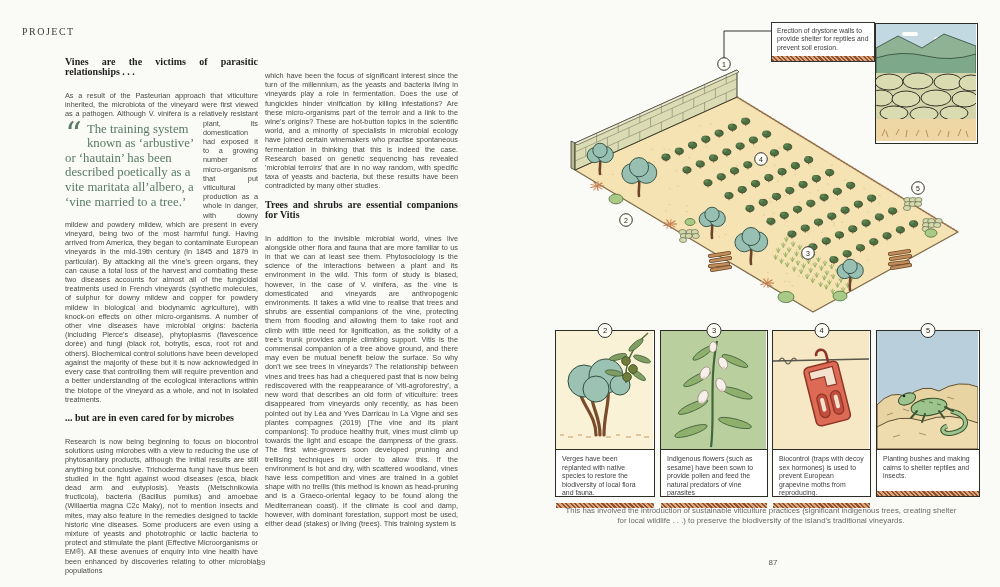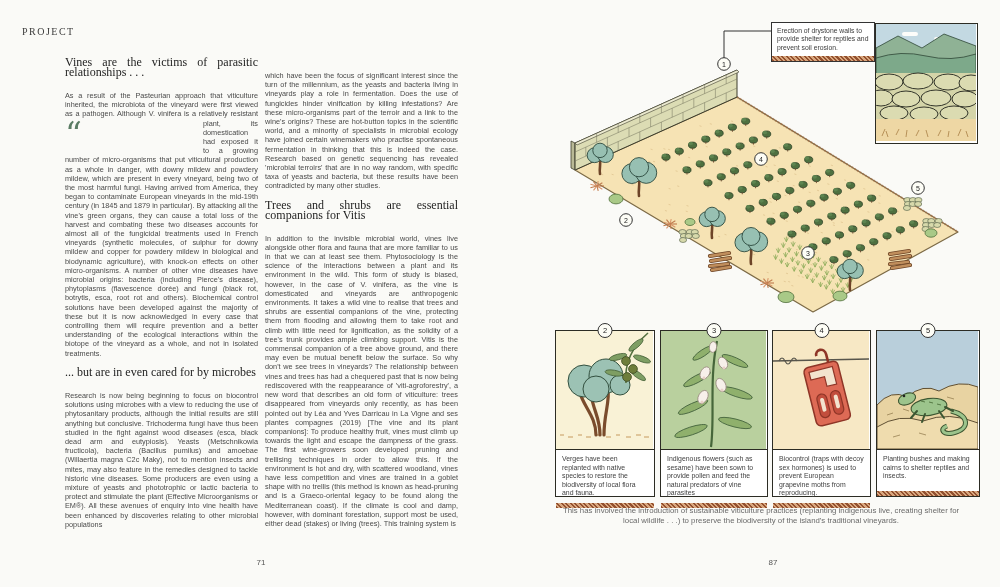--- a/index.html
+++ b/index.html
@@ -2,21 +2,21 @@
 <html><head>
 <meta charset="utf-8">
 <style>
   html,body{margin:0;padding:0;}
   body{width:1000px;height:587px;background:#fafaf7;position:relative;overflow:hidden;
        font-family:"Liberation Sans",sans-serif;}
   .abs{position:absolute;}
   
   .eyebrow{font:10px "Liberation Serif",serif;letter-spacing:1.5px;color:#3c3c3c;}
   .col{width:193px;font-size:7.3px;line-height:9.2px;color:#4a4a4a;text-align:justify;}
-  .head{font-family:"Liberation Serif",serif;font-weight:normal;font-size:12px;line-height:10px;color:#1e1e1e;margin:0 0 2px 0;}
+  .head{font-family:"Liberation Serif",serif;font-weight:bold;font-size:10px;line-height:10px;color:#1e1e1e;margin:0 0 2px 0;}
   .para{margin:14px 0 9px 0;}
   .pullquote{float:left;width:130px;padding:3px 8px 5px 0;color:#5a7c64;
              font-family:"Liberation Serif",serif;font-size:12.8px;line-height:14.6px;text-align:left;}
   .qmark{float:left;font-size:33px;line-height:22px;margin:2px 5px 0 0;color:#5a7c64;font-family:"DejaVu Serif",serif;}
   .pagenum{font-size:8px;color:#555;text-align:center;}
   
   .panel{border:1.5px solid #2c2c24;background:#fff;display:flex;flex-direction:column;box-sizing:border-box;height:167px;}
   .panel-art{height:118px;flex:none;border-bottom:1px solid #2c2c24;overflow:hidden;}
   .panel-cap{flex:1;padding:5px 6px;font-size:6.9px;line-height:8.6px;color:#3f3f3f;text-align:left;}
   .hatch{height:5px;flex:none;background:repeating-linear-gradient(45deg,#93502f 0 1.6px,#d9a87f 1.6px 3.2px);}
@@ -30,33 +30,33 @@
   svg{display:block;}
 </style>
 </head>
 <body>
 
 <div class="abs eyebrow" style="left:22px;top:26px;">PROJECT</div>
 
 <div class="abs col" style="left:65px;top:57px;">
   <div class="head">Vines are the victims of parasitic relationships . . .</div>
   <p class="para"><span>As a result of the Pasteurian approach that viticulture inherited, the microbiota of the vineyard were first viewed as a pathogen. Although V. vinifera is a</span>
-    <span class="pullquote"><span class="qmark">“</span></span>
+    <span class="pullquote"><span class="qmark">“</span><span>The training system known as ‘arbustive’ or ‘hautain’ has been described poetically as a vite maritata all’albero, a ‘vine married to a tree.’</span></span>
     <span>relatively resistant plant, its domestication had exposed it to a growing number of micro-organisms that put viticultural production as a whole in danger, with downy mildew and powdery mildew, which are present in every vineyard, being two of the most harmful fungi. Having arrived from America, they began to contaminate European vineyards in the mid-19th century (in 1845 and 1879 in particular). By attacking all the vine's green organs, they can cause a total loss of the harvest and combating these two diseases accounts for almost all of the fungicidal treatments used in French vineyards (synthetic molecules, of sulphur for downy mildew and copper for powdery mildew in biological and biodynamic agriculture), with knock-on effects on other micro-organisms. A number of other vine diseases have microbial origins: bacteria (including Pierce's disease), phytoplasms (flavescence dorée) and fungi (black rot, botrytis, esca, root rot and others). Biochemical control solutions have been developed against the majority of these but it is now acknowledged in every case that controlling them will require prevention and a better understanding of the ecological interactions within the biotope of the vineyard as a whole, and not in isolated treatments.</span></p>
   <div class="head">... but are in even cared for by microbes</div>
   <p class="para">Research is now being beginning to focus on biocontrol solutions using microbes with a view to reducing the use of phytosanitary products, although the initial results are still anything but conclusive. Trichoderma fungi have thus been studied in the fight against wood diseases (esca, black dead arm and eutypiosis). Yeasts (Metschnikowia fructicola), bacteria (Bacillus pumilus) and amoebae (Willaertia magna C2c Maky), not to mention insects and mites, may also feature in the remedies designed to tackle historic vine diseases. Some producers are even using a mixture of yeasts and phototrophic or lactic bacteria to protect and stimulate the plant (Effective Microorganisms or EM®). All these avenues of enquiry into vine health have been enhanced by discoveries relating to other microbial populations</p>
 </div>
 
 <div class="abs col" style="left:265px;top:57px;">
   <p class="para">which have been the focus of significant interest since the turn of the millennium, as the yeasts and bacteria living in vineyards play a role in fermentation. Does the use of fungicides hinder vinification by killing infestations? Are these micro-organisms part of the terroir and a link to the wine's origins? These are hot-button topics in the scientific world, and a minority of specialists in microbial ecology have joined certain winemakers who practise spontaneous fermentation in thinking that this is indeed the case. Research based on genetic sequencing has revealed 'microbial terroirs' that are in no way random, with specific taxa of yeasts and bacteria, but these results have been contradicted by many other studies.</p>
   <div class="head">Trees and shrubs are essential companions for Vitis</div>
   <p class="para">In addition to the invisible microbial world, vines live alongside other flora and fauna that are more familiar to us in that we can at least see them. Phytosociology is the science of the interactions between a plant and its environment in the wild. This form of study is biased, however, in the case of V. vinifera, as the vine is domesticated and vineyards are anthropogenic environments. It takes a wild vine to realise that trees and shrubs are essential companions of the vine, protecting them from flooding and allowing them to take root and climb with little need for lignification, as the solidity of a tree's trunk provides ample climbing support. Vitis is the commensal companion of a tree above ground, and there may even be mutual benefit below the surface. So why don't we see trees in vineyards? The relationship between vines and trees has had a chequered past that is now being rediscovered with the reappearance of 'viti-agroforestry', a new word that describes an old form of viticulture: trees disappeared from vineyards only recently, as has been pointed out by Léa and Yves Darricau in La Vigne and ses plantes compagnes (2019) [The vine and its plant companions]: To produce healthy fruit, vines must climb up towards the light and escape the dampness of the grass. The first wine-growers soon developed pruning and trellising techniques in order to allow this. If the environment is hot and dry, with scattered woodland, vines have less competition and vines are trained in a goblet shape with no trellis (this method is known as head-pruning and is a Graeco-oriental legacy to be found along the Mediterranean coast). If the climate is cool and damp, however, with dominant forestation, support most be used, either dead (stakes) or living (trees). This training system is</p>
 </div>
 
-<div class="abs pagenum" style="left:65px;top:558px;width:392px;">71</div>
+<div class="abs pagenum" style="left:65px;top:558px;width:392px;">39</div>
 
 <svg class="abs" style="left:540px;top:10px;" width="460" height="310" viewBox="0 0 460 310">
 
   <polygon points="197,87 418,222 273,302 35,160" fill="#f6e3b4" stroke="#7c6a46" stroke-width="1.2" stroke-linejoin="round"></polygon>
   <line x1="197" y1="87" x2="418" y2="222" stroke="#b06a3f" stroke-width="2.2" stroke-dasharray="1.6,1.6" opacity="0.5"></line>
   <g id="sand">
       <line x1="327.43586400000004" y1="201.676544" x2="329.43586400000004" y2="202.276544" stroke="#d9ba84" stroke-width="0.6"></line>
       <line x1="148.15420799999998" y1="147.257728" x2="150.15420799999998" y2="147.85772799999998" stroke="#d9ba84" stroke-width="0.6"></line>
       <line x1="200.814072" y1="108.24263199999999" x2="202.814072" y2="108.84263199999998" stroke="#d9ba84" stroke-width="0.6"></line>
       <line x1="252.74070600000002" y1="175.31184599999997" x2="254.74070600000002" y2="175.91184599999997" stroke="#d9ba84" stroke-width="0.6"></line>
@@ -681,16 +681,16 @@
         <path d="M40,80 l-6,7 M48,83 l-3,8 M62,80 l5,7 M68,76 l8,4" stroke="#3c5631" stroke-width="2" stroke-linecap="round"></path>
         <path d="M44,70 l4,1 M52,71 l4,1 M60,73 l4,1" stroke="#567a44" stroke-width="1"></path>
       </g>
     </svg>
   </div>
   <div class="panel-cap">Planting bushes and making cairns to shelter reptiles and insects.</div>
   <div class="hatch"></div>
 </div>
 
 <div class="abs" style="left:545px;top:506px;width:432px;">
-  <div class="cap-body">This has involved the introduction of sustainable viticulture practices (replanting indigenous live, creating shelter for local wildlife . . .) to preserve the biodiversity of the island's traditional vineyards.</div>
+  <div class="cap-body">This has involved the introduction of sustainable viticulture practices (significant indigenous trees, creating shelter for local wildlife . . .) to preserve the biodiversity of the island's traditional vineyards.</div>
 </div>
 
 <div class="abs pagenum" style="left:557px;top:558px;width:432px;">87</div>
 
 </body></html>

